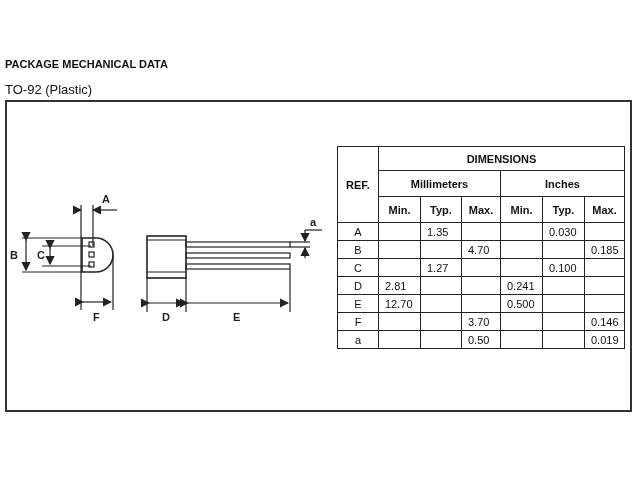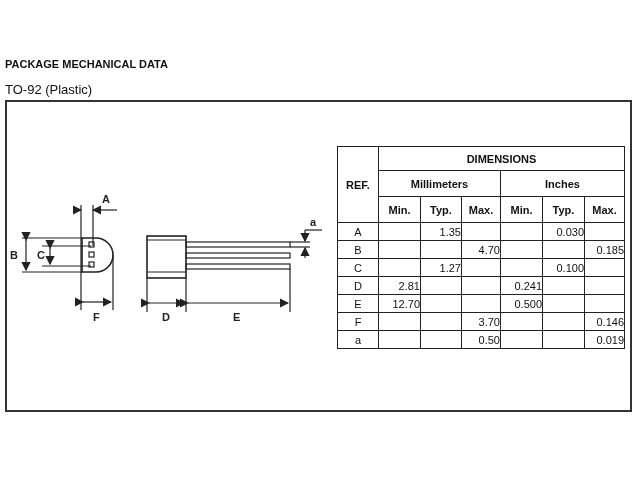--- a/index.html
+++ b/index.html
@@ -7,21 +7,21 @@
          font-family:"Liberation Sans", sans-serif; color:#111; }
   .title { position:absolute; left:5px; top:58px; font-size:11px; font-weight:bold; letter-spacing:0; }
   .subtitle { position:absolute; left:5px; top:82px; font-size:13px; }
   .frame { position:absolute; left:5px; top:100px; width:627px; height:312px;
            border:2px solid #333; box-sizing:border-box; }
   .drawing { position:absolute; left:0; top:0; }
   table.dims { position:absolute; left:337px; top:146px; border-collapse:collapse;
                font-size:11px; }
   table.dims td { border:1.6px solid #222; padding:0; text-align:center; }
   table.dims td.hdr { font-weight:bold; }
-  table.dims td.val { text-align:right; padding-left:6px; }
+  table.dims td.val { text-align:left; padding-left:6px; }
   .lbl { font-family:"Liberation Sans", sans-serif; font-size:11px; font-weight:bold; fill:#222; }
 </style>
 </head>
 <body>
 
 <div class="title">PACKAGE MECHANICAL DATA</div>
 <div class="subtitle">TO-92 (Plastic)</div>
 <div class="frame"></div>
 
 <svg class="drawing" width="640" height="480">

